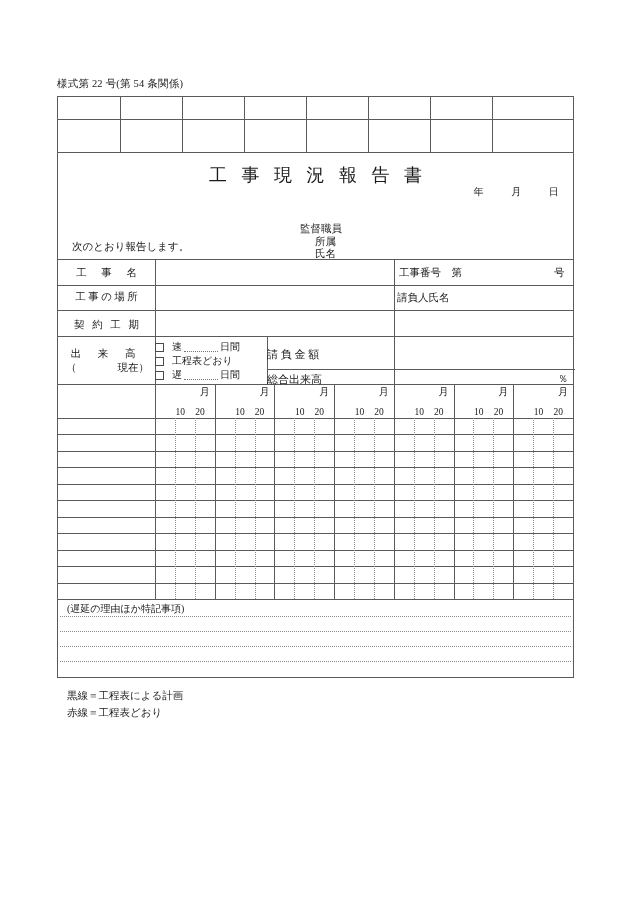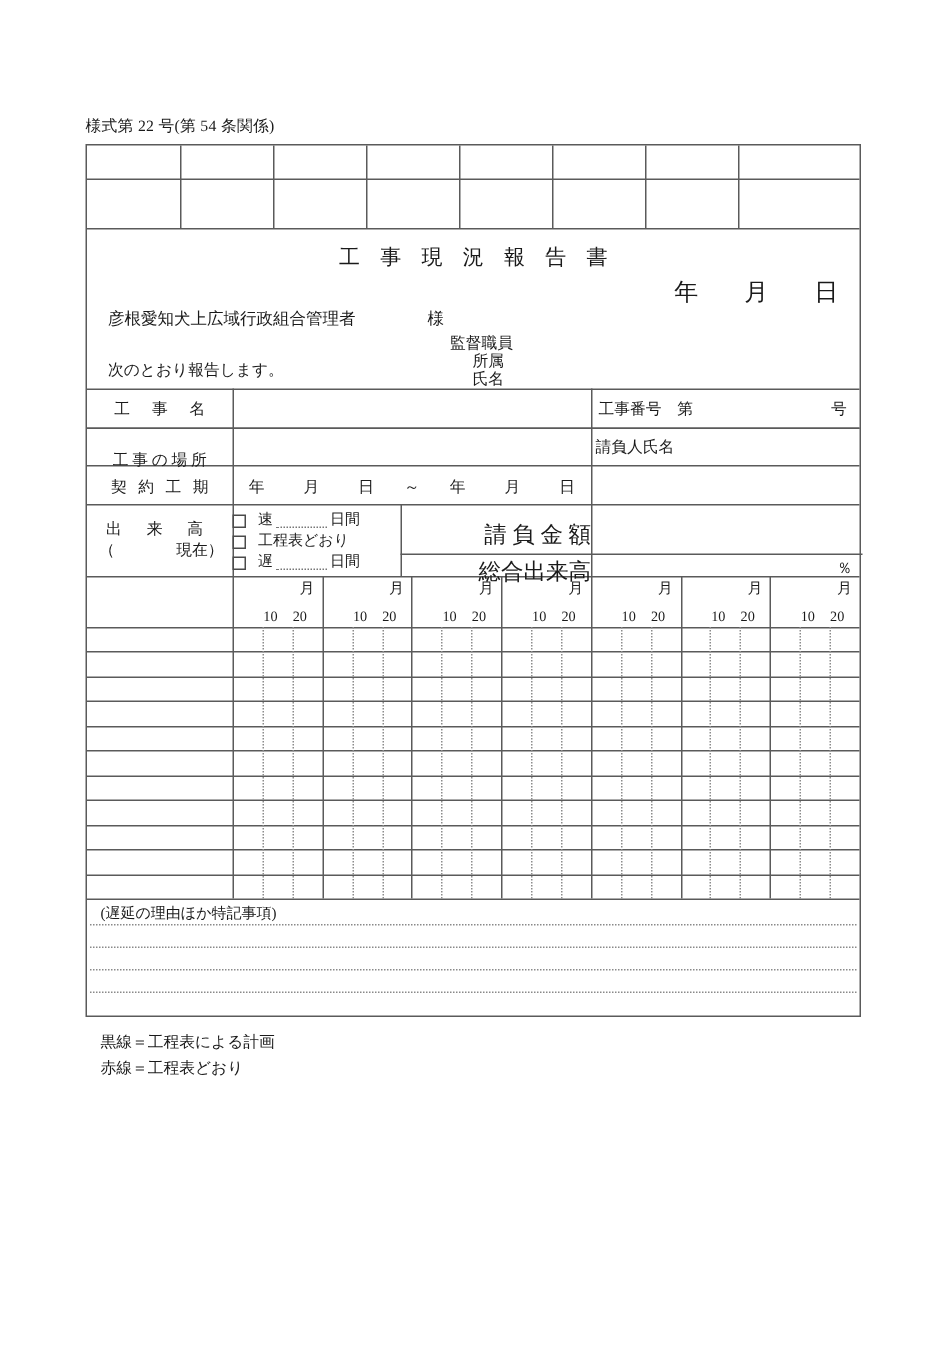--- a/index.html
+++ b/index.html
@@ -78,30 +78,30 @@
     top: 55px;
     width: 100%;
     height: 107px;
   }
   .doc-title {
     position: absolute;
     left: 0;
     top: 11px;
     width: 100%;
     text-align: center;
-    font-size: 14px;
+    font-size: 18px;
     letter-spacing: 5px;
     text-indent: 5px;
     white-space: nowrap;
   }
   .date-line {
     position: absolute;
     right: 14px;
     top: 33px;
-    font-size: 16px;
+    font-size: 10px;
     letter-spacing: 0.2px;
     white-space: nowrap;
   }
   .date-line span { display: inline-block; }
   .date-line .gap { width: 22px; }
   .addressee {
     position: absolute;
     left: 14px;
     top: 53px;
     font-size: 11px;
@@ -211,22 +211,22 @@
     display: inline-block;
     border-bottom: 1px dotted #777;
     height: 8px;
     margin: 0 2px;
   }
 
   .money-labels {
     position: absolute;
     left: 209px;
     width: 127px;
-    font-size: 15px;
-    text-align: right;
+    font-size: 11px;
+    text-align: left;
     white-space: nowrap;
   }
 
   
   .money-grid {
     position: absolute;
     left: 336px;
     top: 0;
     width: 181px;
     height: 33px;
@@ -381,23 +381,20 @@
       <div class="doc-title">工 事 現 況 報 告 書</div>
 
       <div class="date-line">
         <span>年</span>
         <span class="gap"></span>
         <span>月</span>
         <span class="gap"></span>
         <span>日</span>
       </div>
 
-      <div class="addressee">
-        <span>彦根愛知犬上広域行政組合管理者</span><span class="sama">様</span>
-      </div>
 
       <div class="supervisor">
         <span class="sv-label">監督職員</span>
         <span class="sv-fields">
           <span>所属</span>
           <span>氏名</span>
         </span>
       </div>
 
       <div class="report-line">次のとおり報告します。</div>
@@ -408,26 +405,23 @@
 
       <div class="hline" style="top:26px"></div>
       <div class="hline" style="top:51px"></div>
       <div class="hline" style="top:77px"></div>
 
       <div class="vline" style="left:97px;  height:77px"></div>
       <div class="vline" style="left:336px; height:77px"></div>
       <div class="hline" style="top:26px"></div>
 
       <div class="lbl sp3" style="top:7px">工 事 名</div>
-      <div class="lbl sp2" style="top:41px">工事の場所</div>
+      <div class="lbl sp2" style="top:31px">工事の場所</div>
       <div class="lbl sp2" style="top:59px">契 約 工 期</div>
 
-      <div class="period-text" style="top:59px">
-        <i>年</i><i class="g1"></i><i>月</i><i class="g1"></i><i>日</i><i class="g2"></i><i>～</i><i class="g2"></i><i>年</i><i class="g1"></i><i>月</i><i class="g1"></i><i>日</i>
-      </div>
 
       <div class="rcell" style="left:341px; top:7px">工事番号　第</div>
       <div class="rcell" style="left:496px; top:7px">号</div>
       <div class="rcell" style="left:339px; top:32px">請負人氏名</div>
     </div>
 
     <div class="deki">
       <div class="hline" style="top:48px"></div>
       <div class="vline" style="left:97px;  height:48px"></div>
       <div class="vline" style="left:209px; height:48px"></div>

